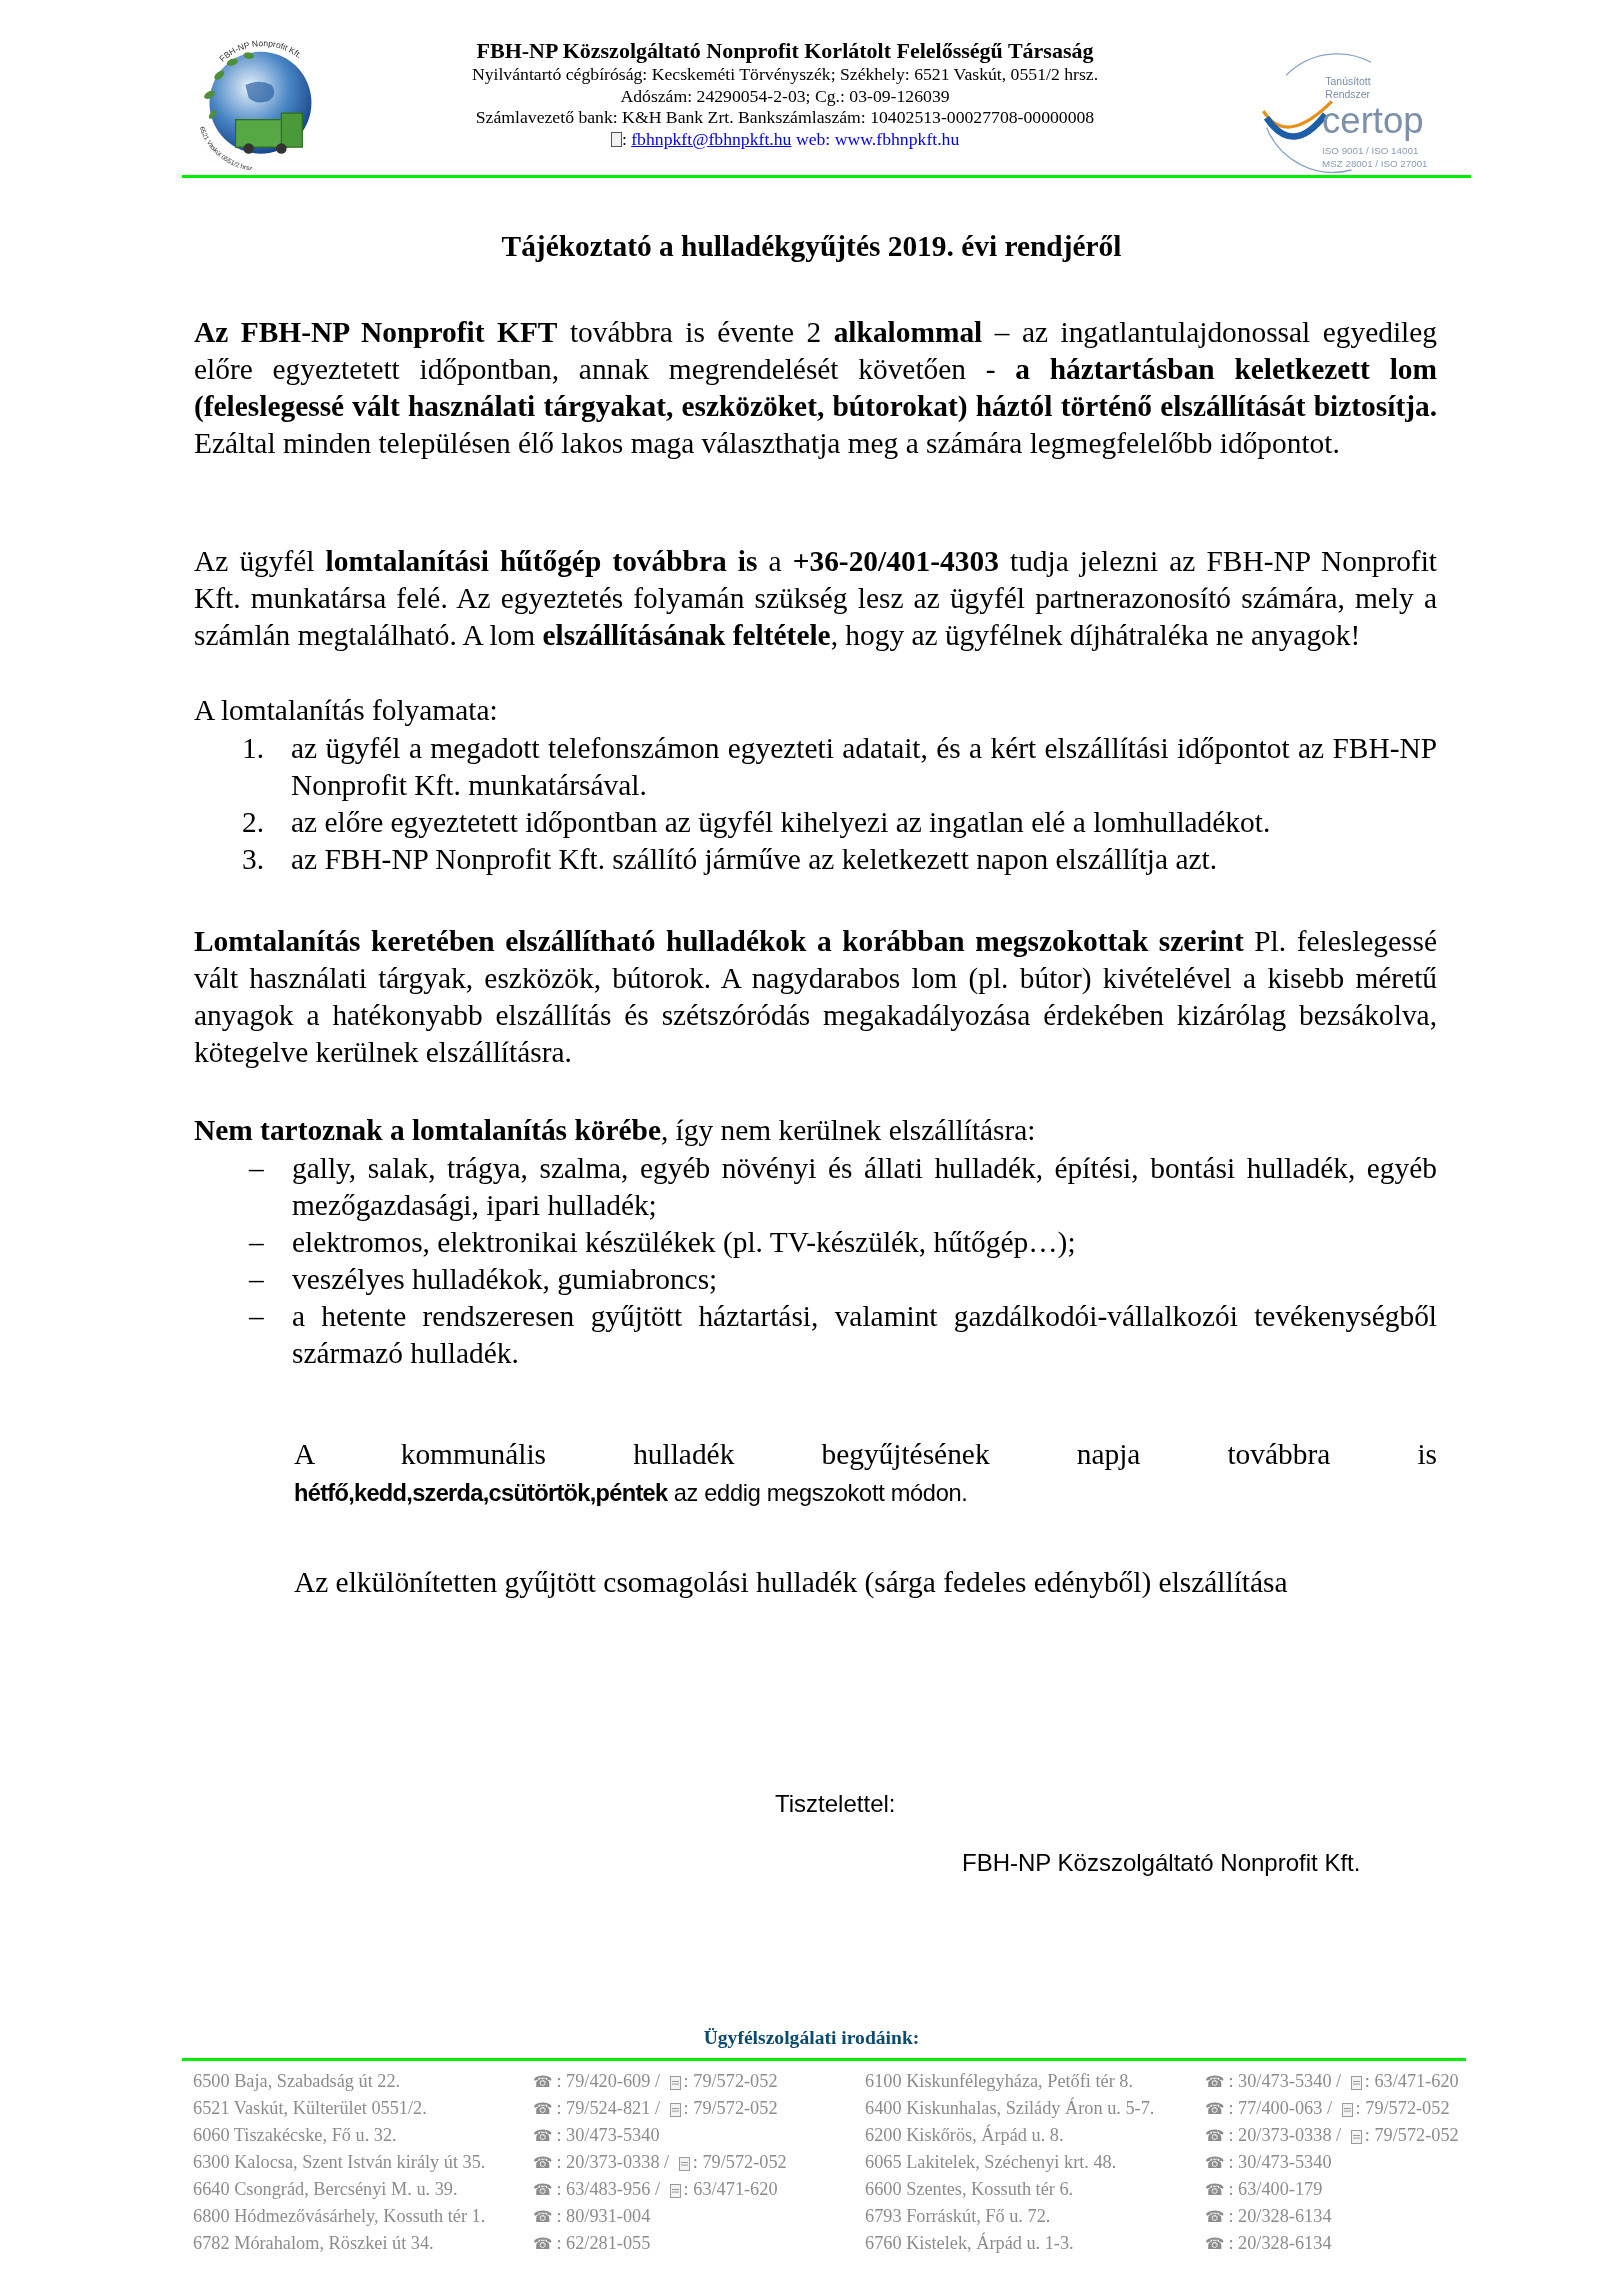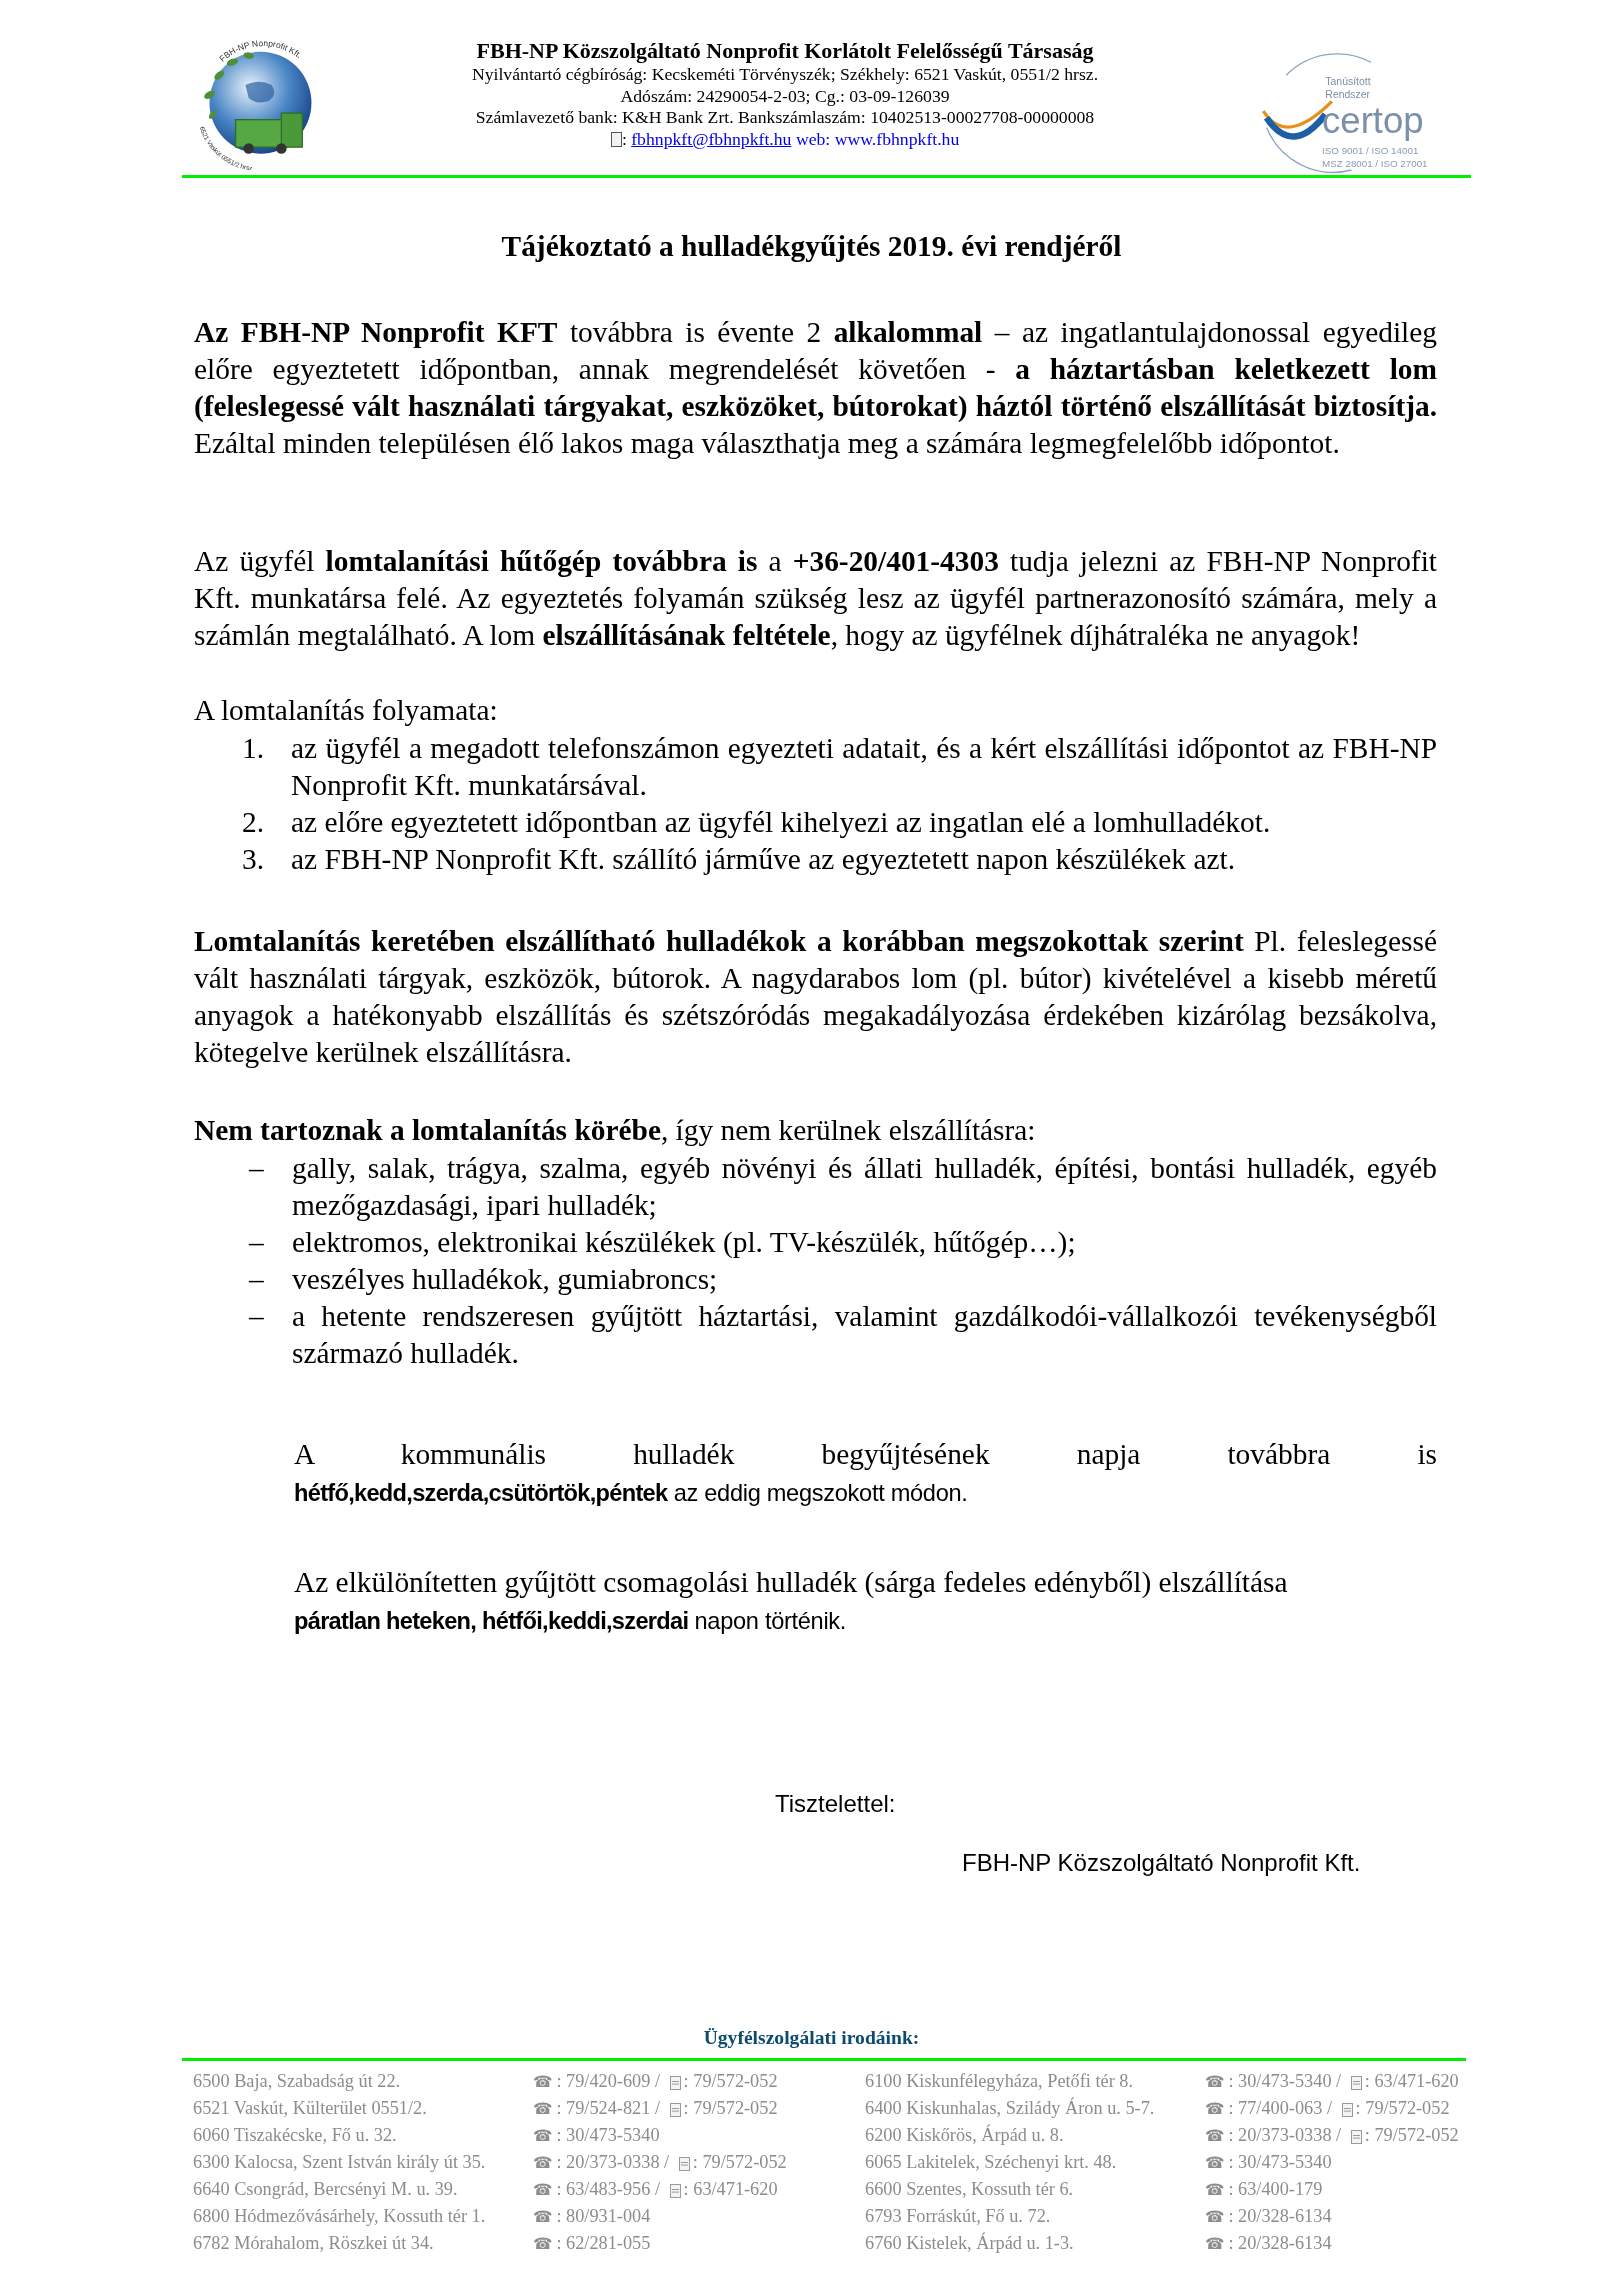--- a/index.html
+++ b/index.html
@@ -128,21 +128,21 @@
   <div class="list-item">
       <span class="list-num">1.</span>
       <span class="list-text" style="text-align:justify">az ügyfél a megadott telefonszámon egyezteti adatait, és a kért elszállítási időpontot az FBH-NP Nonprofit Kft. munkatársával.</span>
     </div>
   <div class="list-item">
       <span class="list-num">2.</span>
       <span class="list-text">az előre egyeztetett időpontban az ügyfél kihelyezi az ingatlan elé a lomhulladékot.</span>
     </div>
   <div class="list-item">
       <span class="list-num">3.</span>
-      <span class="list-text">az FBH-NP Nonprofit Kft. szállító járműve az egyeztetett napon készülékek azt.</span>
+      <span class="list-text">az FBH-NP Nonprofit Kft. szállító járműve az keletkezett napon elszállítja azt.</span>
     </div>
 </div>
 
 <div class="body p3">
   <b>Lomtalanítás keretében elszállítható hulladékok a korábban megszokottak szerint</b><span> Pl. feleslegessé vált használati tárgyak, eszközök, bútorok. A nagydarabos lom (pl. bútor) kivételével a kisebb méretű anyagok a hatékonyabb elszállítás és szétszóródás megakadályozása érdekében kizárólag bezsákolva, kötegelve kerülnek elszállításra.</span>
 </div>
 
 <div class="body p4">
   <b>Nem tartoznak a lomtalanítás körébe</b><span>, így nem kerülnek elszállításra:</span>
 </div>
@@ -166,21 +166,20 @@
     </div>
 </div>
 
 <div class="p5">
   <div class="justified-line">A kommunális hulladék begyűjtésének napja továbbra is</div>
   <div><span class="calibri-bold">hétfő,kedd,szerda,csütörtök,péntek</span><span class="calibri"> az eddig megszokott módon.</span></div>
 </div>
 
 <div class="p6">
   <div>Az elkülönítetten gyűjtött csomagolási hulladék (sárga fedeles edényből) elszállítása</div>
-  <div><span class="calibri-bold">páratlan heteken, hétfői,keddi,szerdai</span><span class="calibri"> napon történik.</span></div>
 </div>
 
 <div class="sig1">Tisztelettel:</div>
 <div class="sig2">FBH-NP Közszolgáltató Nonprofit Kft.</div>
 
 <div class="ftr-title">Ügyfélszolgálati irodáink:</div>
 <div class="ftr-rule"></div>
 
 <div class="ftr-table ftr-left" id="ftrLeft">
     <div class="ftr-row">

